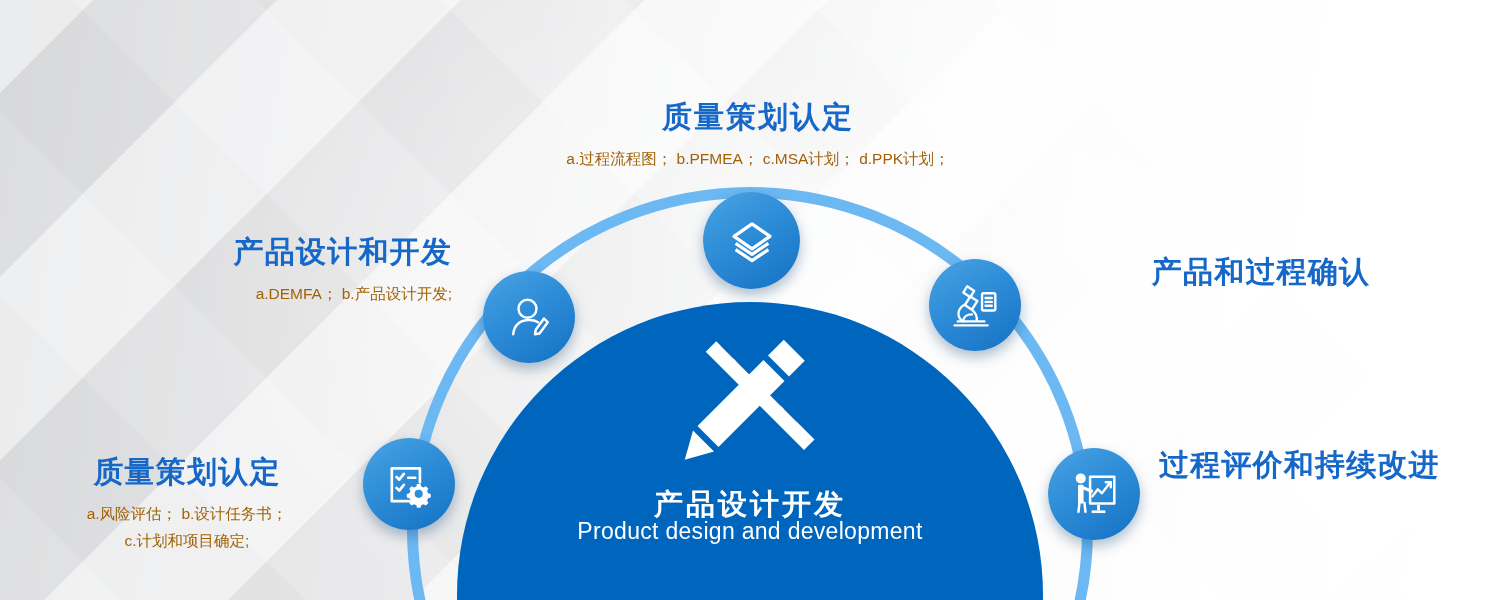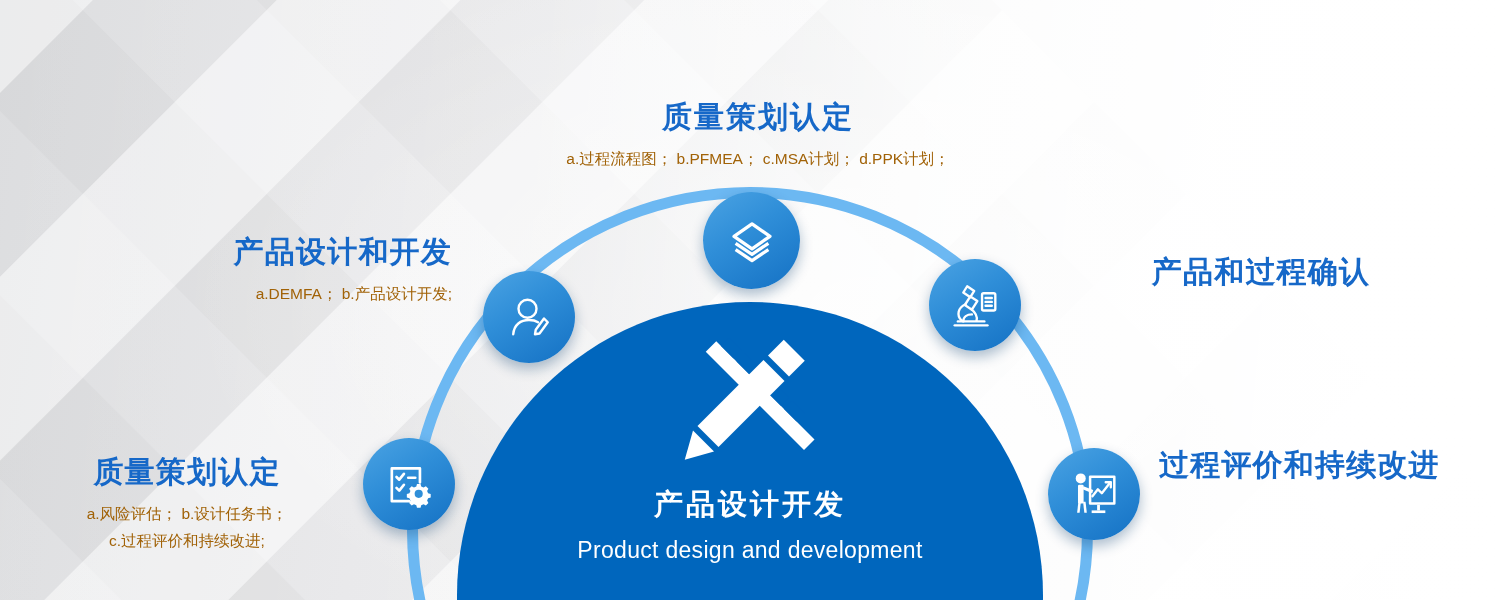--- a/index.html
+++ b/index.html
@@ -88,21 +88,21 @@
   }
   .hub-title {
     margin-top: 6px;
     font-size: 29px;
     font-weight: 700;
     color: #ffffff;
     letter-spacing: 3px;
     line-height: 1;
   }
   .hub-sub {
-    margin-top: 20px;
+    margin-top: 1px;
     font-size: 23px;
     color: #ffffff;
     letter-spacing: .3px;
     line-height: 1;
   }
 
   
   .node {
     position: absolute;
     border-radius: 50%;
@@ -263,21 +263,21 @@
 
   <div class="block blk-design">
     <h3>产品设计和开发</h3>
     <p>a.DEMFA；  b.产品设计开发;</p>
   </div>
 
   <div class="block blk-plan">
     <h3>质量策划认定</h3>
     <p>
       <span>a.风险评估；  b.设计任务书；</span><br>
-      <span>c.过程评价和持续改进;</span>
+      <span>c.计划和项目确定;</span>
     </p>
   </div>
 
   <div class="block blk-validate">
     <h3>产品和过程确认</h3>
   </div>
 
   <div class="block blk-improve">
     <h3>过程评价和持续改进</h3>
   </div>

